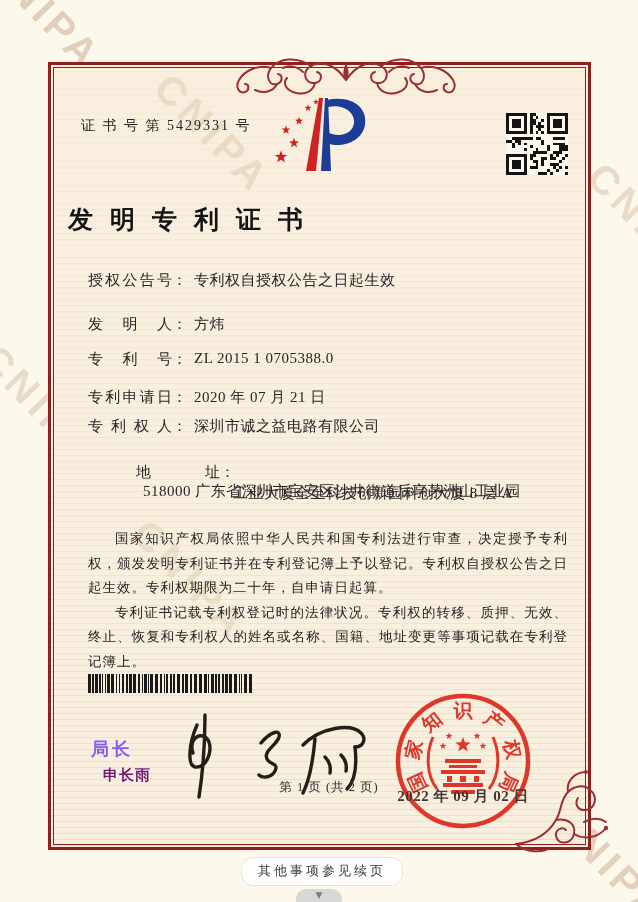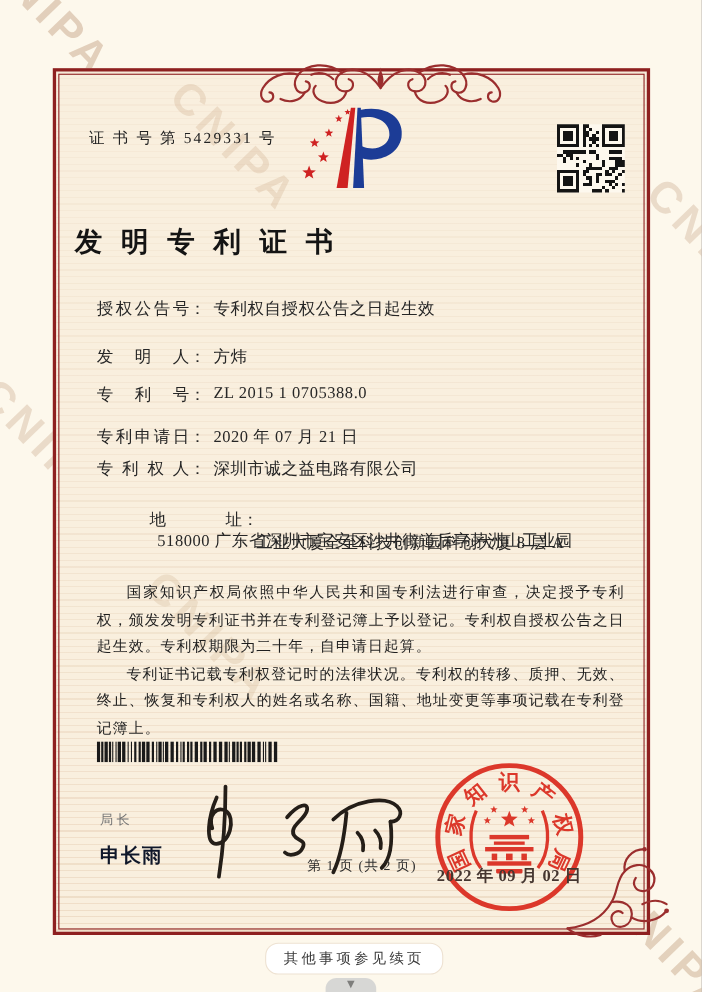--- a/index.html
+++ b/index.html
@@ -63,22 +63,22 @@
   .grant-left { display:inline-block; width:247px; }
   
   .paras {
     position:absolute; left:37px; width:480px; top:462px; z-index:2;
     font-size:13.5px; line-height:24.5px; color:#1f1f1f; letter-spacing:1px;
     text-align:justify;
   }
   .paras p { text-indent:2em; }
   
   .barcode { position:absolute; left:37px; top:609px; z-index:2; }
-  .signer-title { position:absolute; left:40px; top:672px; z-index:2; font-size:12px; font-weight:400; letter-spacing:3px; color:#737373; }
-  .signer-name  { position:absolute; left:40px; top:701px; z-index:2; font-size:18px; font-weight:600; letter-spacing:1px; color:#0f172a; }
+  .signer-title { position:absolute; left:40px; top:672px; z-index:2; font-size:18px; font-weight:700; letter-spacing:3px; color:#8b5cf6; }
+  .signer-name  { position:absolute; left:52px; top:701px; z-index:2; font-size:15px; font-weight:600; letter-spacing:1px; color:#701a75; }
   .signature { position:absolute; left:124px; top:644px; z-index:2; }
   .seal { position:absolute; left:342px; top:626px; width:140px; height:140px; z-index:2; }
   .seal svg { position:absolute; left:0; top:0; }
   .seal-date {
     position:absolute; left:-10px; top:96px; width:160px; z-index:3;
     text-align:center; font-size:15px; font-weight:600; color:#453630; letter-spacing:0.5px;
   }
   .page-info { position:absolute; left:0; right:0; top:714px; z-index:2; text-align:center; font-size:12.5px; color:#2d2d2d; letter-spacing:1px;margin-left:19px; }
   
   .note-box {

